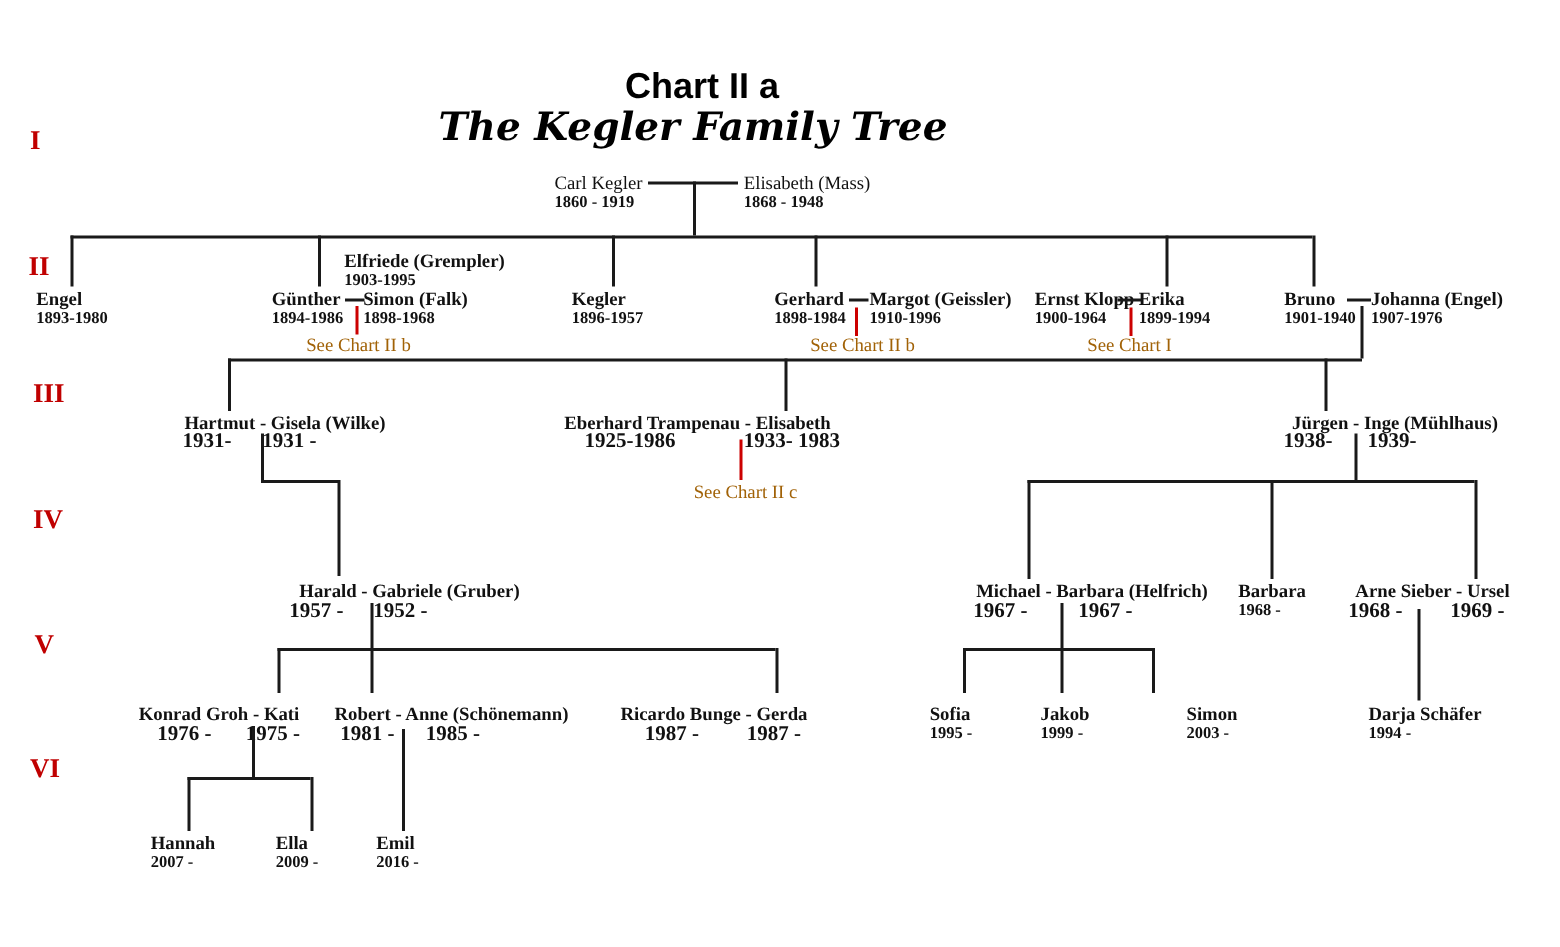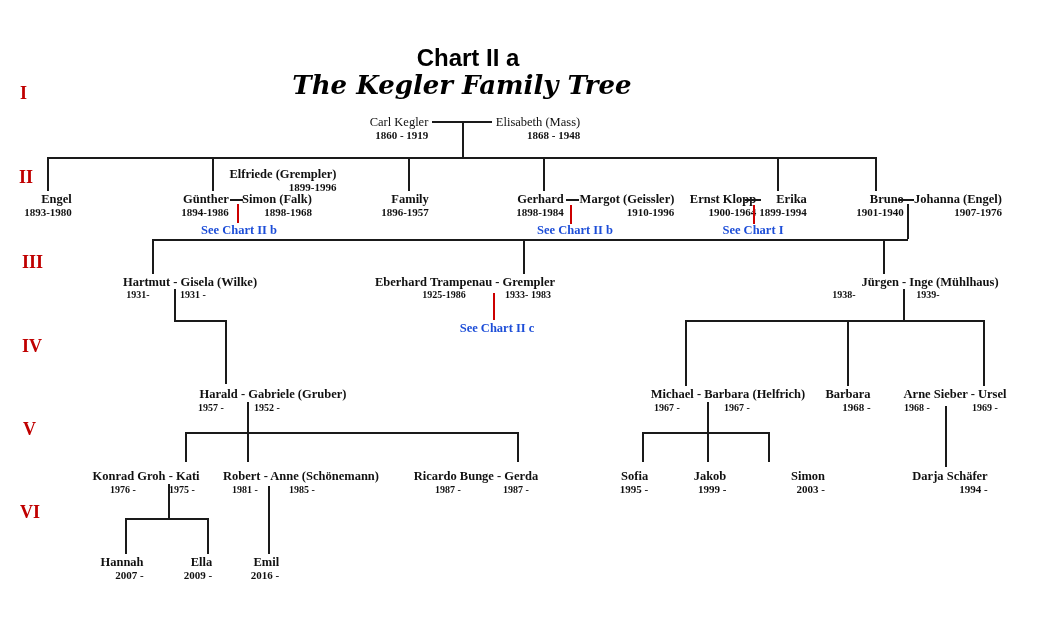--- a/index.html
+++ b/index.html
@@ -12,32 +12,32 @@
     font-family:"Liberation Sans",sans-serif;font-weight:bold;font-size:24px;color:#000;
   }
   .subtitle{
     position:absolute;transform:translateX(-50%);white-space:nowrap;
     font-family:"DejaVu Serif",serif;font-style:italic;font-weight:bold;font-size:26px;color:#000;
   }
   .gen{
     position:absolute;color:#c00000;font-weight:bold;font-size:18px;
     font-family:"Liberation Serif",serif;line-height:1;
   }
-  .node{position:absolute;transform:translateX(-50%);text-align:right;white-space:nowrap}
+  .node{position:absolute;transform:translateX(-50%);text-align:left;white-space:nowrap}
   .nm{font-weight:bold;font-size:12.5px;line-height:12px}
   .nm-reg{font-weight:normal;font-size:12.5px;line-height:12px}
   .dt{font-weight:bold;font-size:11px;line-height:12px;padding-top:1px}
-  .dtn{position:absolute;transform:translateX(-50%);font-weight:bold;font-size:10px;line-height:12px;white-space:nowrap}
+  .dtn{position:absolute;transform:translateX(-50%);font-weight:bold;font-size:14px;line-height:12px;white-space:nowrap}
   .u{}
   .hl,.vl{position:absolute;background:#1a1a1a}
   .hl{height:1.5px}
   .vl{width:1.5px}
   .redline{background:#cc0000}
   .note{
-    position:absolute;transform:translateX(-50%);color:#1d4ed8;font-weight:bold;
+    position:absolute;transform:translateX(-50%);color:#a16207;font-weight:normal;
     font-size:12.5px;line-height:13px;white-space:nowrap;
   }
 </style>
 </head>
 <body>
 
 <div class="title" style="left:468px;top:44px">Chart II a</div>
 <div class="subtitle" style="left:462px;top:70px">The Kegler Family Tree</div>
 
 <div class="gen" style="left:20px;top:84px">I</div>
@@ -55,32 +55,32 @@
   <div class="nm-reg">Elisabeth (Mass)</div>
   <div class="dt">1868 - 1948</div>
 </div>
 
 <div class="node" style="left:48px;top:193px">
   <div class="nm">Engel</div>
   <div class="dt">1893-1980</div>
 </div>
 <div class="node" style="left:283px;top:168px">
   <div class="nm">Elfriede (Grempler)</div>
-  <div class="dt">1899-1996</div>
+  <div class="dt">1903-1995</div>
 </div>
 <div class="node" style="left:205px;top:193px">
   <div class="nm">Günther</div>
   <div class="dt">1894-1986</div>
 </div>
 <div class="node" style="left:277px;top:193px">
   <div class="nm">Simon (Falk)</div>
   <div class="dt">1898-1968</div>
 </div>
 <div class="node" style="left:405px;top:193px">
-  <div class="nm">Family</div>
+  <div class="nm">Kegler</div>
   <div class="dt">1896-1957</div>
 </div>
 <div class="node" style="left:540px;top:193px">
   <div class="nm">Gerhard</div>
   <div class="dt">1898-1984</div>
 </div>
 <div class="node" style="left:627px;top:193px">
   <div class="nm">Margot (Geissler)</div>
   <div class="dt">1910-1996</div>
 </div>
@@ -101,29 +101,29 @@
   <div class="dt">1907-1976</div>
 </div>
 
 <div class="node" style="left:190px;top:276px">
   <div class="nm">Hartmut - Gisela (Wilke)</div>
 </div>
 <div class="dtn" style="left:138px;top:289px">1931-</div>
 <div class="dtn" style="left:193px;top:289px">1931 -</div>
 
 <div class="node" style="left:465px;top:276px">
-  <div class="nm">Eberhard Trampenau - Grempler</div>
-</div>
-<div class="dtn" style="left:444px;top:289px">1925-1986</div>
+  <div class="nm">Eberhard Trampenau - Elisabeth</div>
+</div>
+<div class="dtn" style="left:420px;top:289px">1925-1986</div>
 <div class="dtn" style="left:528px;top:289px">1933- 1983</div>
 
 <div class="node" style="left:930px;top:276px">
   <div class="nm">Jürgen - Inge (Mühlhaus)</div>
 </div>
-<div class="dtn" style="left:844px;top:289px">1938-</div>
+<div class="dtn" style="left:872px;top:289px">1938-</div>
 <div class="dtn" style="left:928px;top:289px">1939-</div>
 
 <div class="node" style="left:273px;top:388px">
   <div class="nm">Harald - Gabriele (Gruber)</div>
 </div>
 <div class="dtn" style="left:211px;top:402px">1957 -</div>
 <div class="dtn" style="left:267px;top:402px">1952 -</div>
 
 <div class="node" style="left:728px;top:388px">
   <div class="nm">Michael - Barbara (Helfrich)</div>

